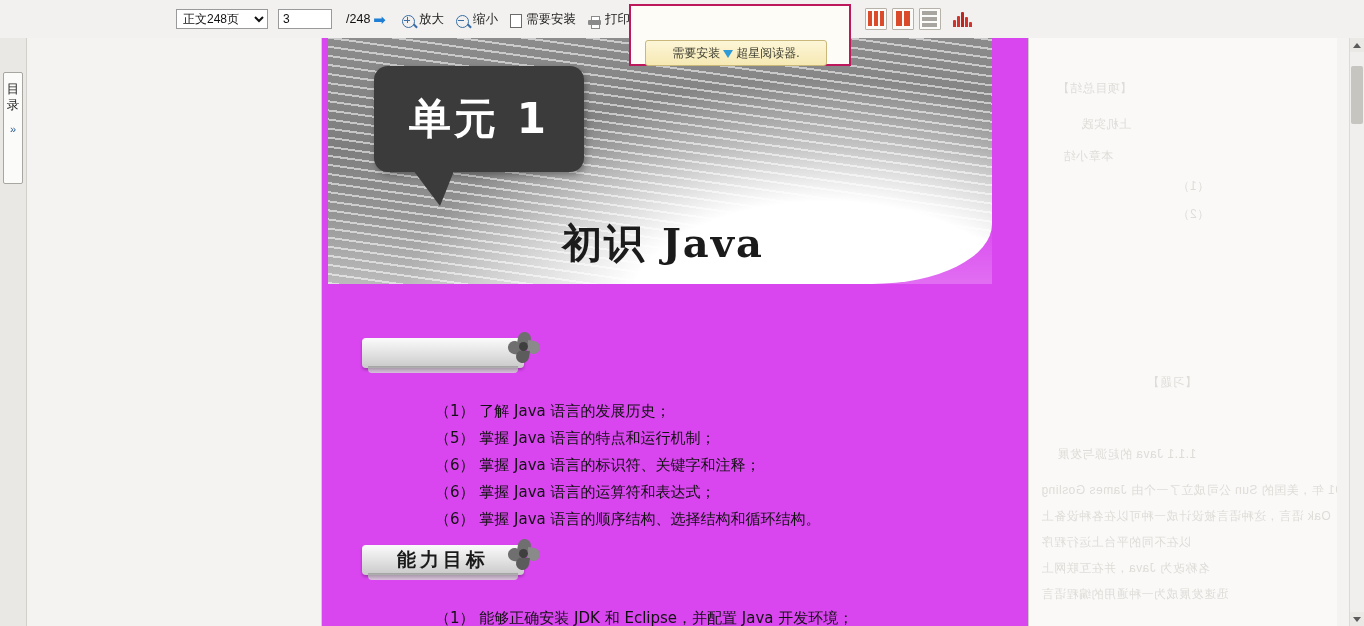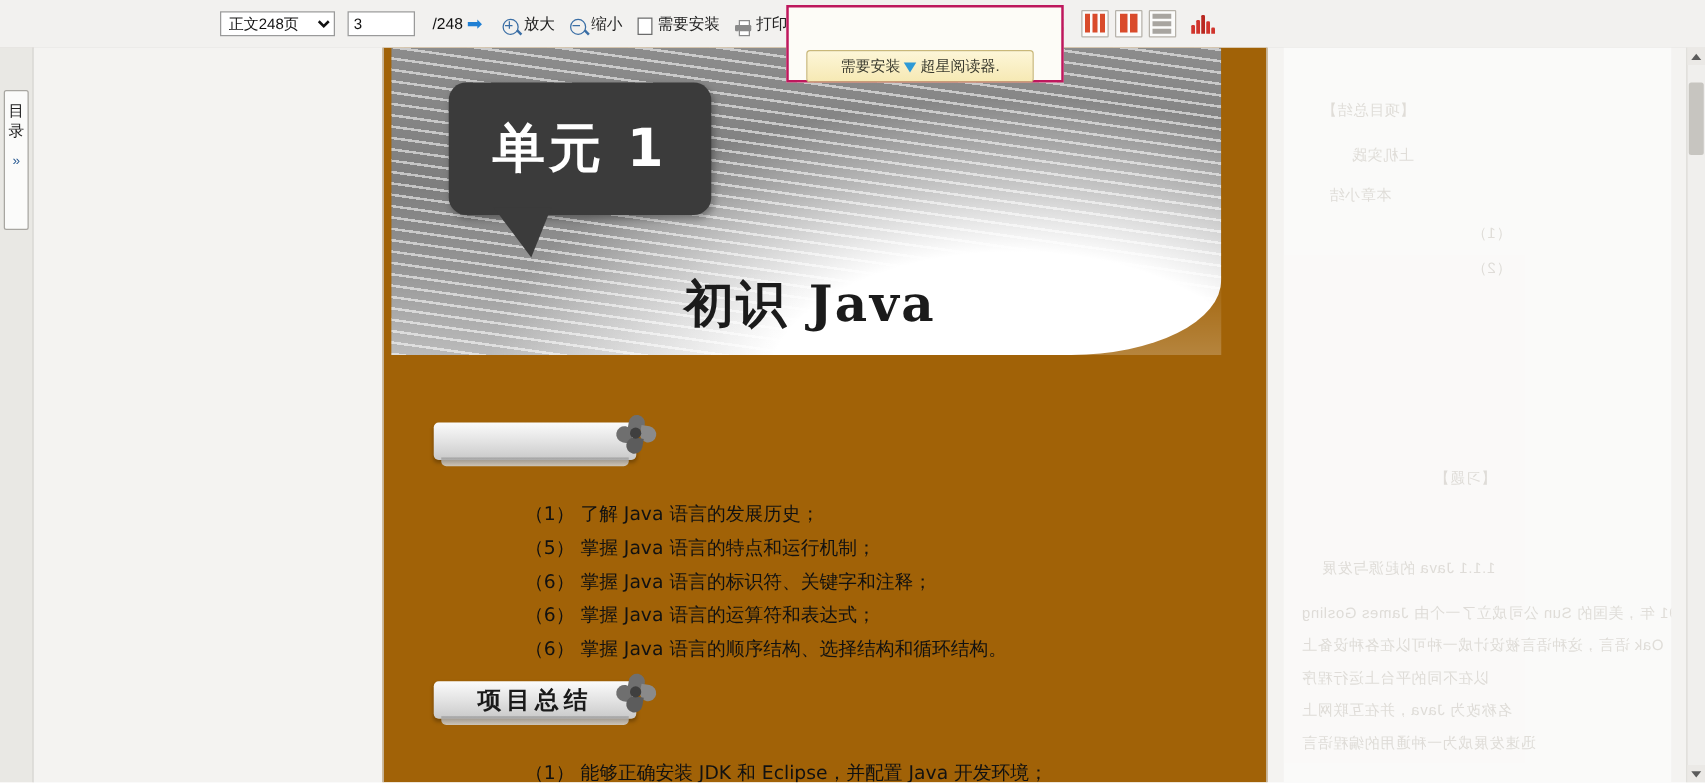--- a/index.html
+++ b/index.html
@@ -303,23 +303,23 @@
   
   .viewer {
     position: absolute;
     left: 27px; top: 38px;
     right: 14px; bottom: 0;
     background: #f4f3f1;
     overflow: hidden;
   }
   .page-shadow {
     position: absolute;
-    left: 279px; top: 0;
+    left: 294px; top: 0;
     width: 706px; height: 588px;
-    background: #a16207;
+    background: #d946ef;
     border-left: 1px solid #cfcdc8;
     border-right: 1px solid #cfcdc8;
     overflow: hidden;
   }
   
   .bleed {
     position: absolute;
     left: 1000px; top: 0;
     width: 310px; height: 588px;
     background: #ffffff;
@@ -632,21 +632,21 @@
         <div>（1） 了解 Java 语言的发展历史；</div>
         <div>（5） 掌握 Java 语言的特点和运行机制；</div>
         <div>（6） 掌握 Java 语言的标识符、关键字和注释；</div>
         <div>（6） 掌握 Java 语言的运算符和表达式；</div>
         <div>（6） 掌握 Java 语言的顺序结构、选择结构和循环结构。</div>
       </div>
 
       <div class="sec-head" style="left:40px; top:507px; width:200px;">
         <div class="ribbon"></div>
         <div class="ribbon-tail"></div>
-        <div class="sec-label">项目总结</div>
+        <div class="sec-label">能力目标</div>
         <div class="flower">
           <span></span>
             <span></span>
             <span></span>
             <span></span>
             <span></span>
         </div>
       </div>
 
       <div class="obj-list" style="left:78px; top:567px;">

